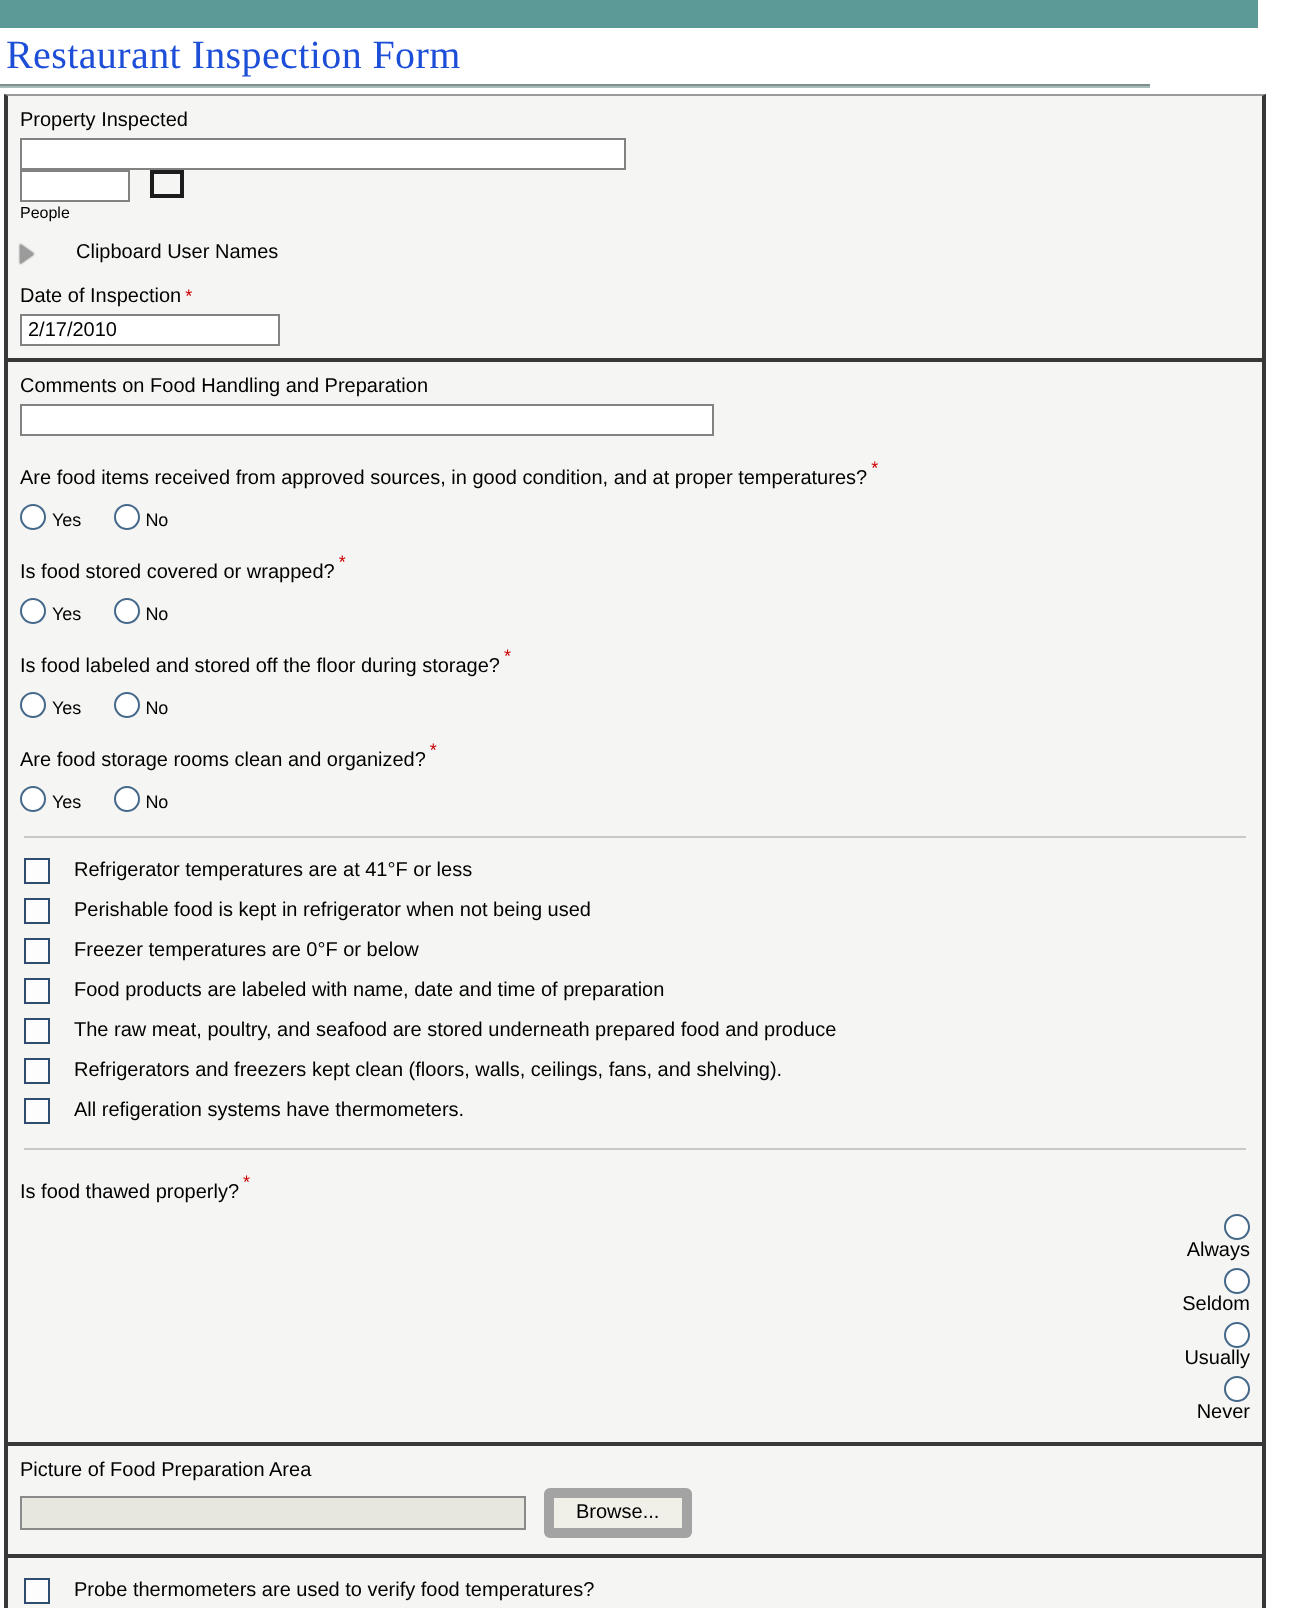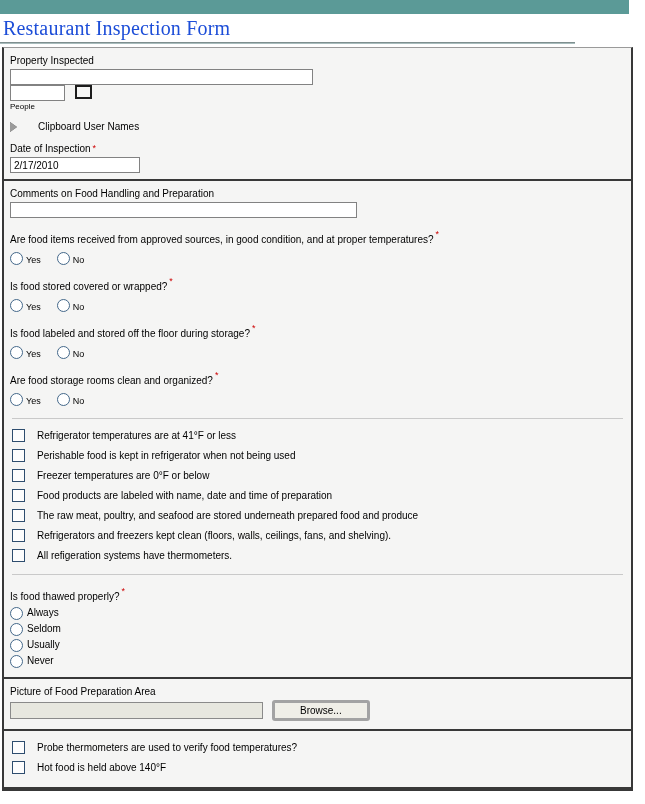--- a/index.html
+++ b/index.html
@@ -65,32 +65,32 @@
   .subdivider { border:none; border-top:1px solid #c9c9c9; height:0; margin:12px 2px 10px 2px; }
 
   .cb-row { display:flex; align-items:center; margin:7px 0 7px 2px; }
   input.checkbox {
     -webkit-appearance:none; appearance:none;
     width:13px; height:13px; margin:0;
     border:1px solid #2e4d6e; background:#fdfdfd;
   }
   .cb-lbl { font-size:10px; margin-left:12px; }
 
-  .v-radio-row { display:flex; align-items:flex-start; margin:3px 0; }
+  .v-radio-row { display:flex; align-items:flex-end; margin:3px 0;flex-direction:column; }
   .v-radio-lbl { font-size:10px; margin-left:4px; }
 
   .file-row { display:flex; align-items:center; margin:3px 0 2px 0; }
   .file-box {
     width:253px; height:17px; background:#e7e7df;
     border:1px solid #8a8a8a;
   }
   .btn {
     font-family:"Liberation Sans", sans-serif; font-size:10px;
-    background:#f0efe8; border:3px solid #a3a3a3; border-radius:3px;
-    padding:2px 25px; color:#000;text-align:right;
+    background:#f0efe8; border:5px solid #a3a3a3; border-radius:3px;
+    padding:2px 11px; color:#000;text-align:right;
   }
   .browse-btn { margin-left:9px; }
 </style>
 </head>
 <body>
 
 <div class="teal-bar"></div>
 <h1 class="page-title">Restaurant Inspection Form</h1>
 <div class="title-rule"></div>
 

